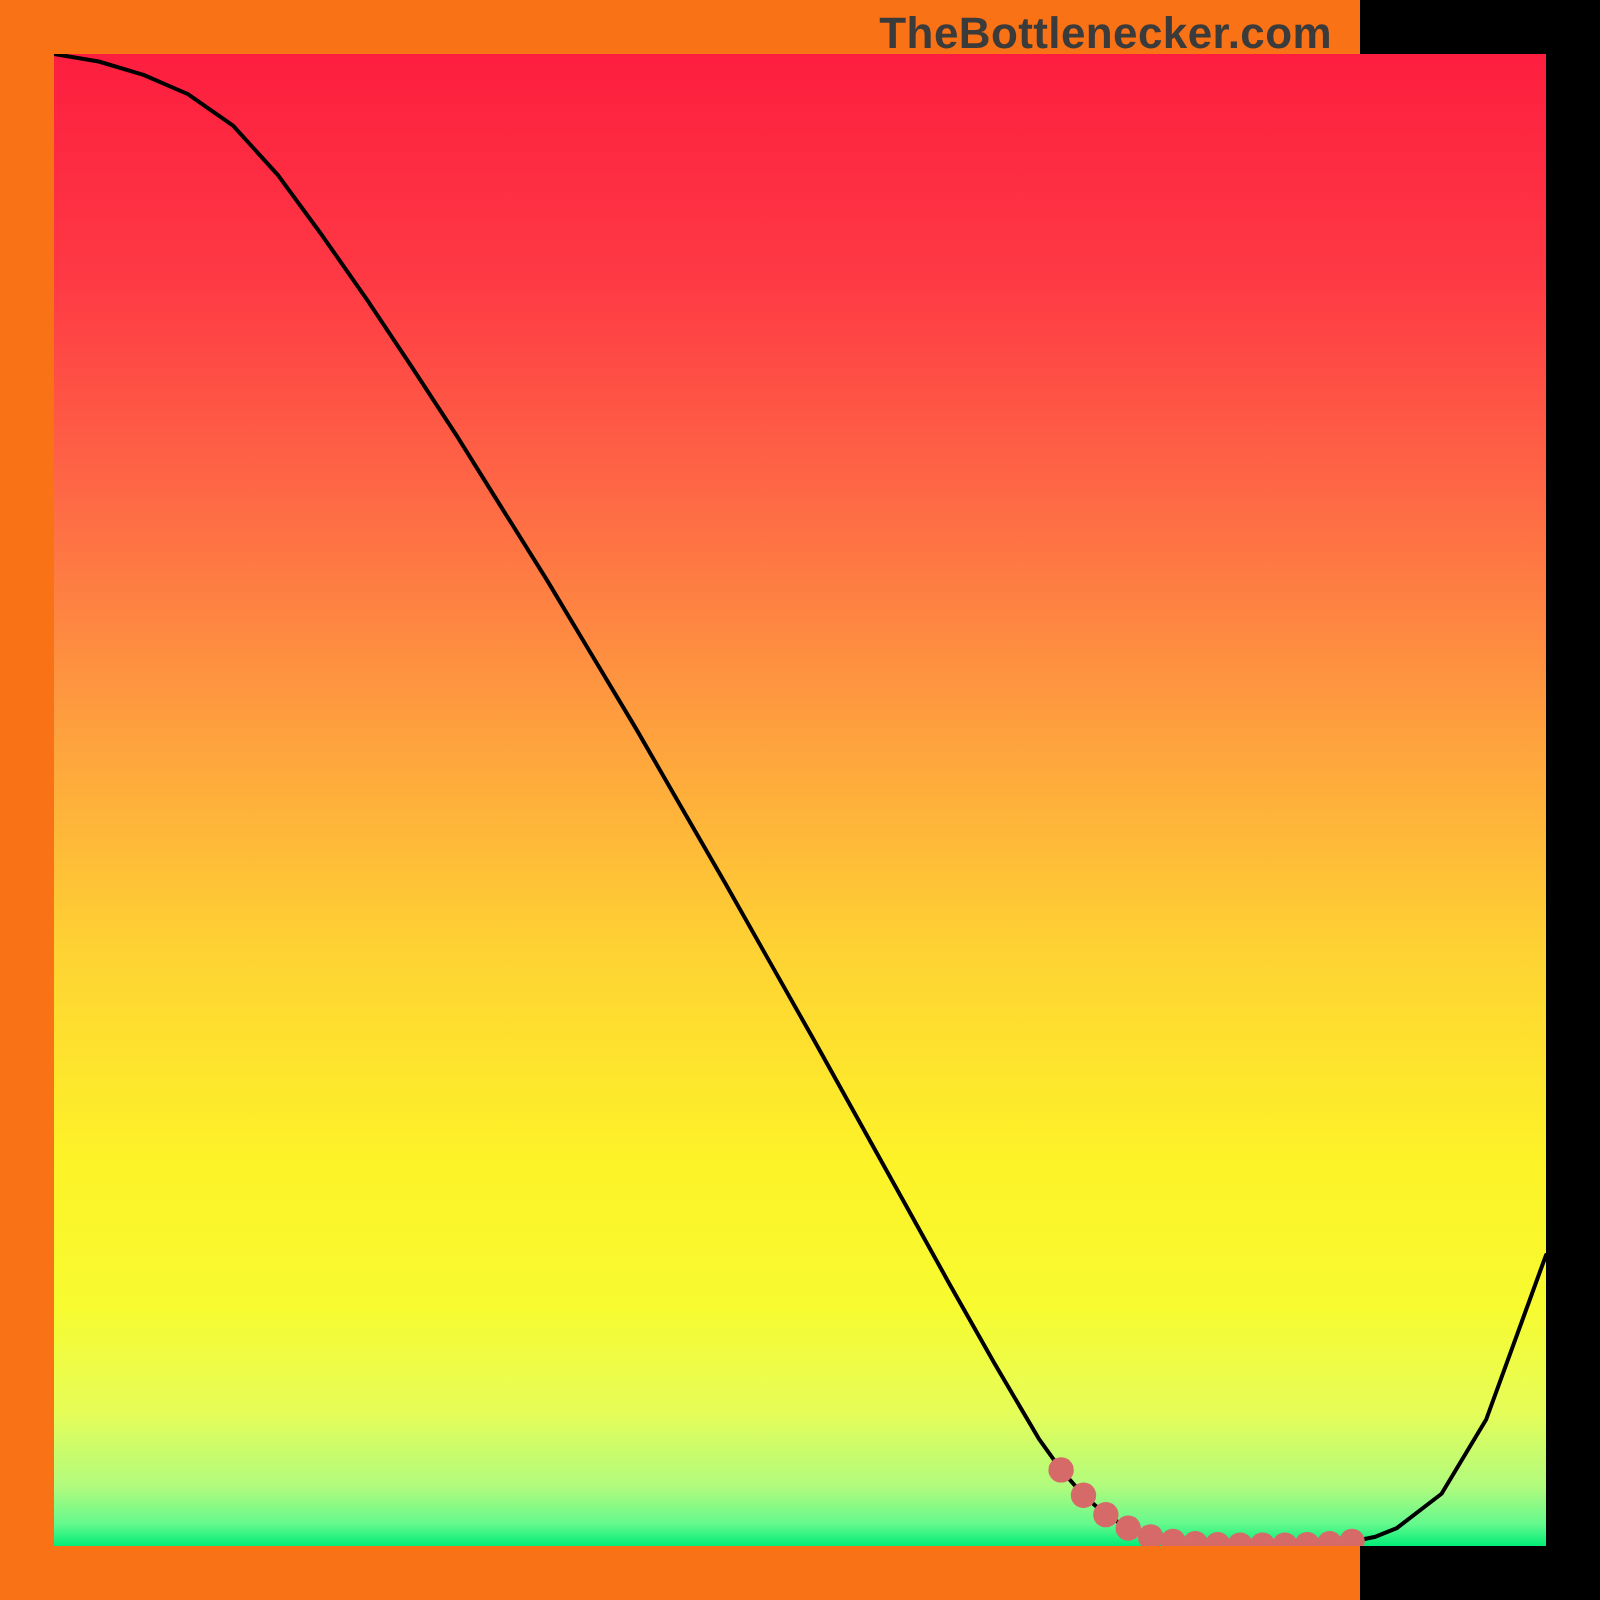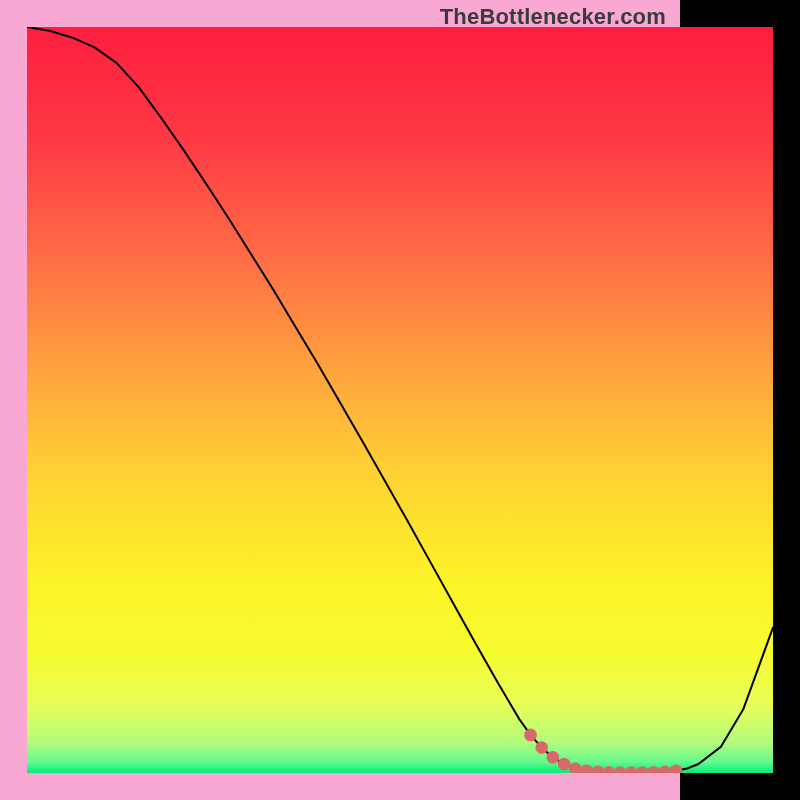--- a/index.html
+++ b/index.html
@@ -10,21 +10,21 @@
     background: #000000;
     overflow: hidden;
     font-family: Arial, Helvetica, sans-serif;
   }
   .frame {
     position: absolute;
     top: 0;
     left: 0;
     width: 680px;
     height: 800px;
-    background: #f9a8d4;
+    background: #f97316;
   }
   .watermark {
     position: absolute;
     top: 4px;
     right: 14px;
     color: #3b3b3b;
     font-size: 22px;
     font-weight: bold;
     letter-spacing: 0.2px;
     user-select: none;

